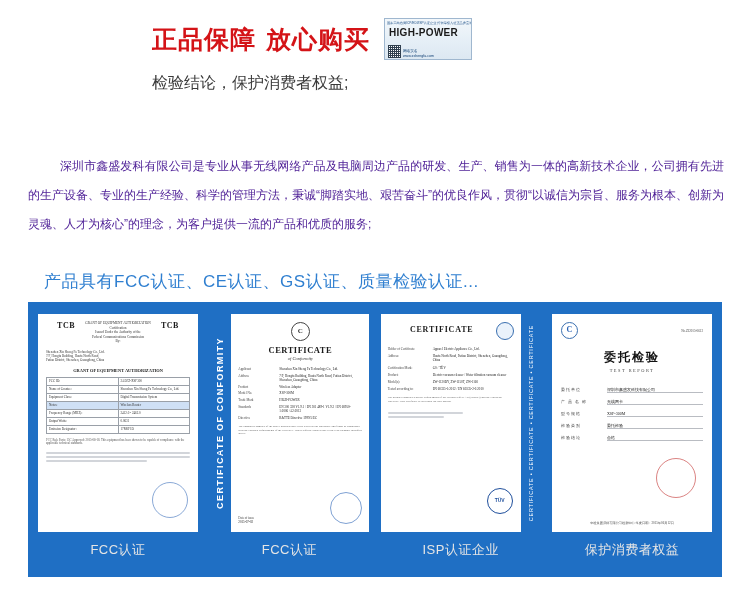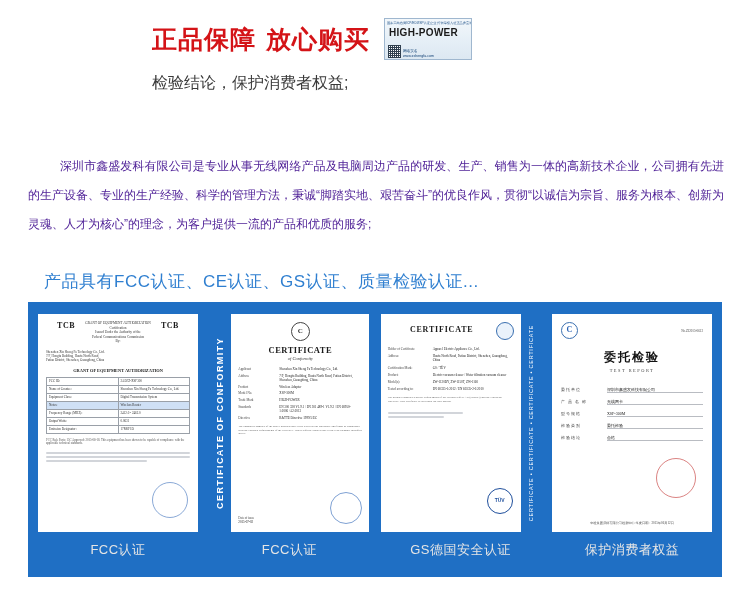--- a/index.html
+++ b/index.html
@@ -712,21 +712,21 @@
               <div class="ln l" style="margin-top:8px;width:60%"></div>
               <div class="ln l" style="width:45%"></div>
 
               <div class="gs-tuv">TÜV</div>
             </div>
             <div class="gs-side">
               <span>CERTIFICATE • CERTIFICATE • CERTIFICATE • CERTIFICATE</span>
             </div>
           </div>
         </div>
-        <div class="cert-label">GS德国安全认证</div>
+        <div class="cert-label">ISP认证企业</div>
       </div>
 
       <div class="cert-item">
         <div class="cert-doc">
           <div class="qr">
             <div class="qr-head">
               <div class="qr-c">C</div>
               <div class="qr-code">No.ZJ2015-0612</div>
             </div>
 

